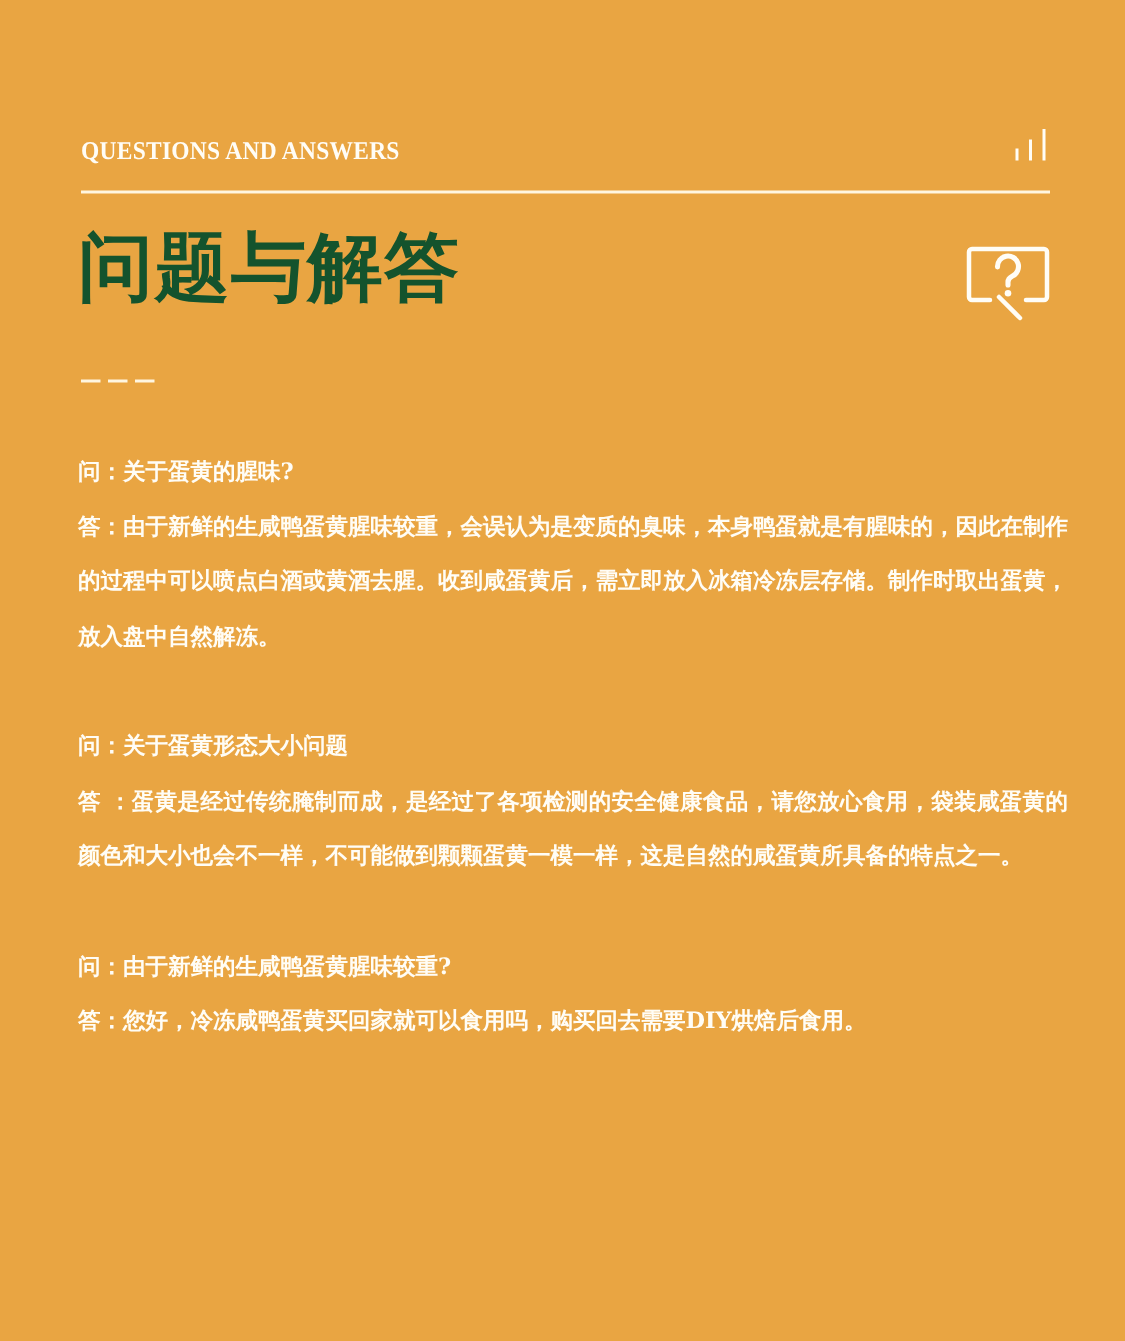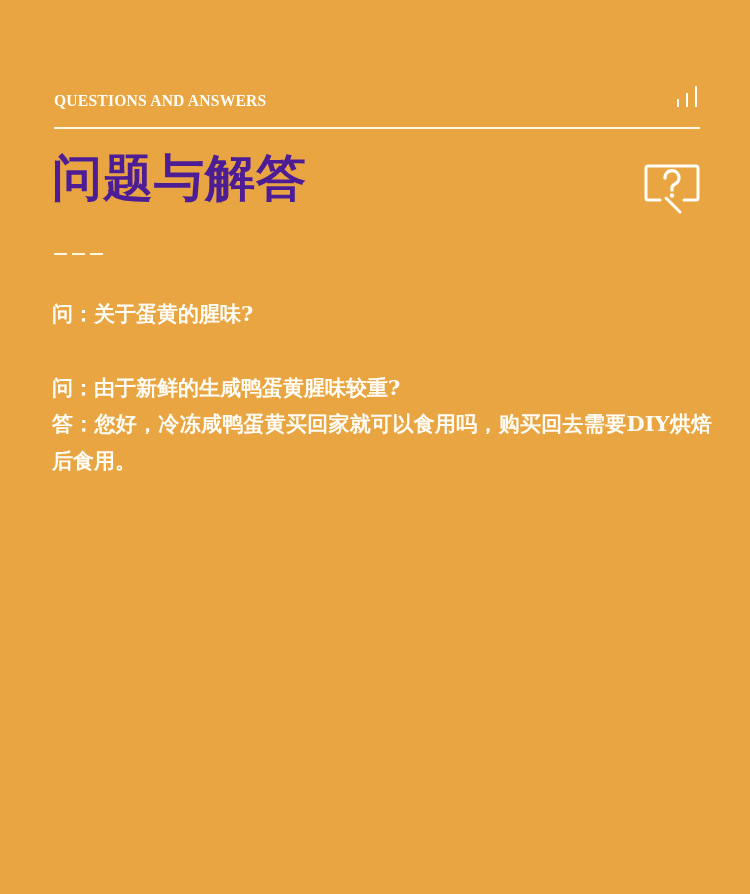--- a/index.html
+++ b/index.html
@@ -22,33 +22,33 @@
       position: absolute; left: 675px; top: 86px; width: 24px; height: 22px;
     }
     .top-rule {
       position: absolute; left: 54px; top: 127px; width: 646px; height: 2px;
       background: #FFF6E0;
     }
     .page-title {
       position: absolute; left: 52px; top: 146px;
       font-family: "DejaVu Serif", "Liberation Serif", serif;
       font-weight: bold; font-size: 50px; line-height: 64px; letter-spacing: 1px;
-      color: #4c1d95;
+      color: #14532d;
     }
     .qa-icon {
       position: absolute; left: 644px; top: 160px; width: 56px; height: 56px;
     }
     .dash-divider {
       position: absolute; left: 54px; top: 253px; display: flex; gap: 5px;
     }
     .dash-divider span { display: block; width: 13px; height: 2px; background: #FFF6E0; }
     .content {
       position: absolute; left: 52px; top: 296px; width: 660px;
       font-family: "DejaVu Serif", "Liberation Serif", serif;
-      font-weight: bold; font-size: 21px; line-height: 36.5px;
+      font-weight: bold; font-size: 15px; line-height: 36.5px;
       color: #FFFDF6;
     }
     .qa-block { margin-bottom: 37px; }
     .qa-block p { margin: 0; }
     .qa-question, .qa-answer { text-align: justify; }
   </style>
 </head>
 <body>
 
 <div class="eyebrow">QUESTIONS AND ANSWERS</div>
@@ -72,18 +72,23 @@
 
 <div class="dash-divider">
   <span></span>
   <span></span>
   <span></span>
 </div>
 
 <div class="content">
   <div class="qa-block">
     <p class="qa-question">问：关于蛋黄的腥味?</p>
+    <p class="qa-answer">答：由于新鲜的生咸鸭蛋黄腥味较重，会误认为是变质的臭味，本身鸭蛋就是有腥味的，因此在制作的过程中可以喷点白酒或黄酒去腥。收到咸蛋黄后，需立即放入冰箱冷冻层存储。制作时取出蛋黄，放入盘中自然解冻。</p>
+  </div>
+  <div class="qa-block">
+    <p class="qa-question">问：关于蛋黄形态大小问题</p>
+    <p class="qa-answer">答 ：蛋黄是经过传统腌制而成，是经过了各项检测的安全健康食品，请您放心食用，袋装咸蛋黄的颜色和大小也会不一样，不可能做到颗颗蛋黄一模一样，这是自然的咸蛋黄所具备的特点之一。</p>
   </div>
   <div class="qa-block">
     <p class="qa-question">问：由于新鲜的生咸鸭蛋黄腥味较重?</p>
     <p class="qa-answer">答：您好，冷冻咸鸭蛋黄买回家就可以食用吗，购买回去需要DIY烘焙后食用。</p>
   </div>
 </div>
 
 </body></html>

